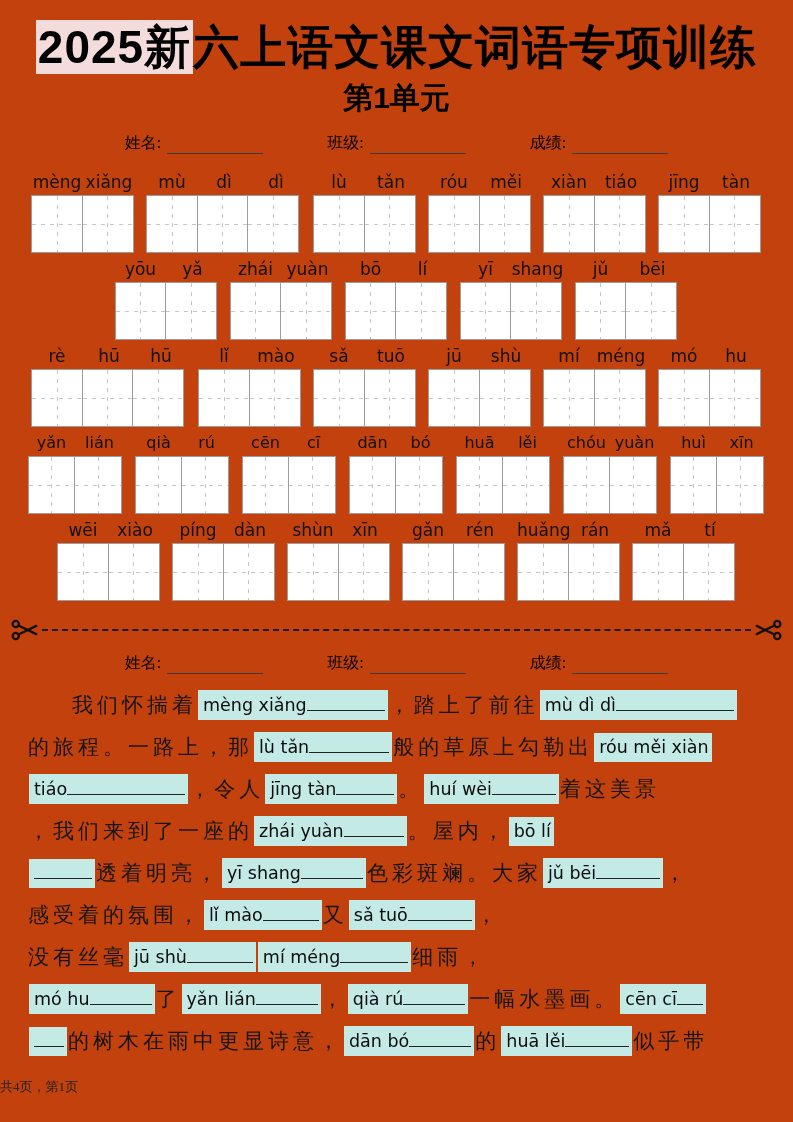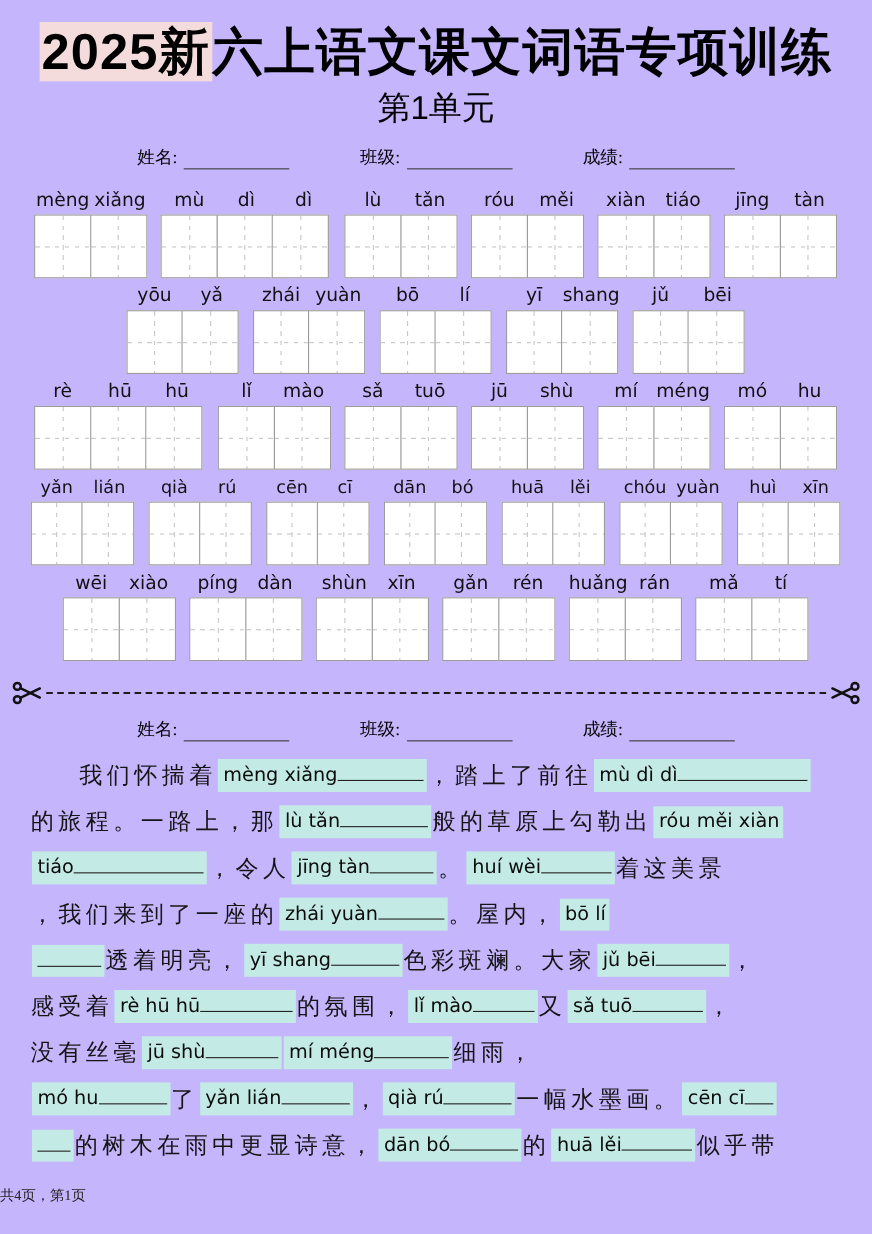--- a/index.html
+++ b/index.html
@@ -1,30 +1,30 @@
 <!DOCTYPE html>
 <html><head>
 <meta charset="utf-8">
 <style>
   * { box-sizing: border-box; }
   html,body { margin:0; padding:0; background:#ffffff; }
   .page {
     position:relative; width:793px; height:1122px; margin:0 auto;
-    background:#c4b5fd; overflow:hidden; padding-top:20px;
+    background:#c2410c; overflow:hidden; padding-top:20px;
     font-family:"Liberation Sans", sans-serif; color:#000;
   }
   
   .title {
     text-align:center; font-size:46px; font-weight:900; line-height:54px;
     letter-spacing:1px; white-space:nowrap;
     font-family:"Liberation Sans", sans-serif;
   }
   .title .hl { background:#f3dcdb; padding:1px 2px; }
   .subtitle {
-    text-align:center; font-size:30px; font-weight:400; margin-top:4px;
+    text-align:center; font-size:30px; font-weight:700; margin-top:4px;
     font-family:"Liberation Sans", sans-serif;
   }
   
   .info-row {
     display:flex; justify-content:center; gap:64px;
     margin-top:14px; font-size:16px;
     font-family:"Liberation Serif", serif;
   }
   .info-field { display:inline-flex; align-items:flex-end; }
   .info-label { margin-right:6px; }
@@ -514,24 +514,20 @@
         </span>
         <span class="p-text">色彩斑斓。大家</span>
         <span class="blank">
           <span class="py">jǔ bēi</span>
           <span class="ul2" style="width: 64px;"></span>
         </span>
         <span class="p-text">，</span>
       </div>
       <div class="p-line">
         <span class="p-text">感受着</span>
-        <span class="blank">
-          <span class="py">rè hū hū</span>
-          <span class="ul2" style="width: 84px;"></span>
-        </span>
         <span class="p-text">的氛围，</span>
         <span class="blank">
           <span class="py">lǐ mào</span>
           <span class="ul2" style="width: 56px;"></span>
         </span>
         <span class="p-text">又</span>
         <span class="blank">
           <span class="py">sǎ tuō</span>
           <span class="ul2" style="width: 64px;"></span>
         </span>

